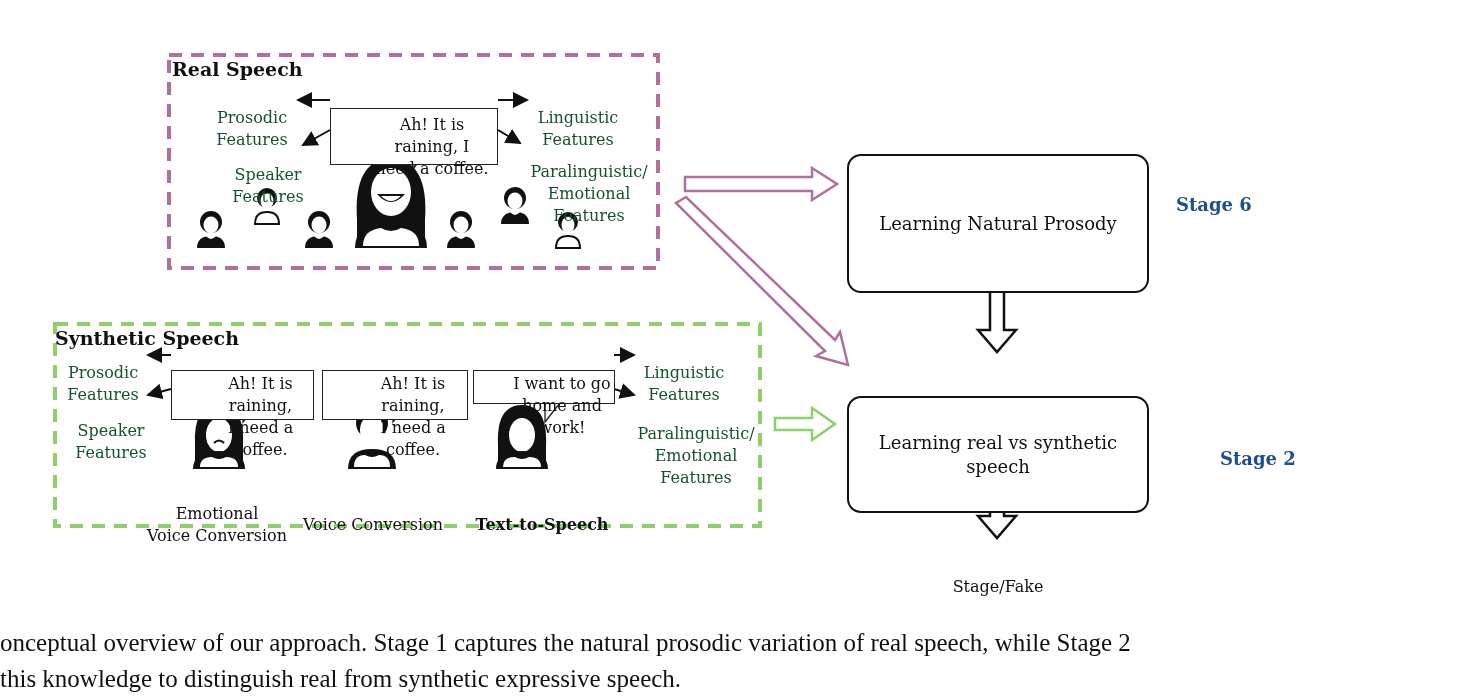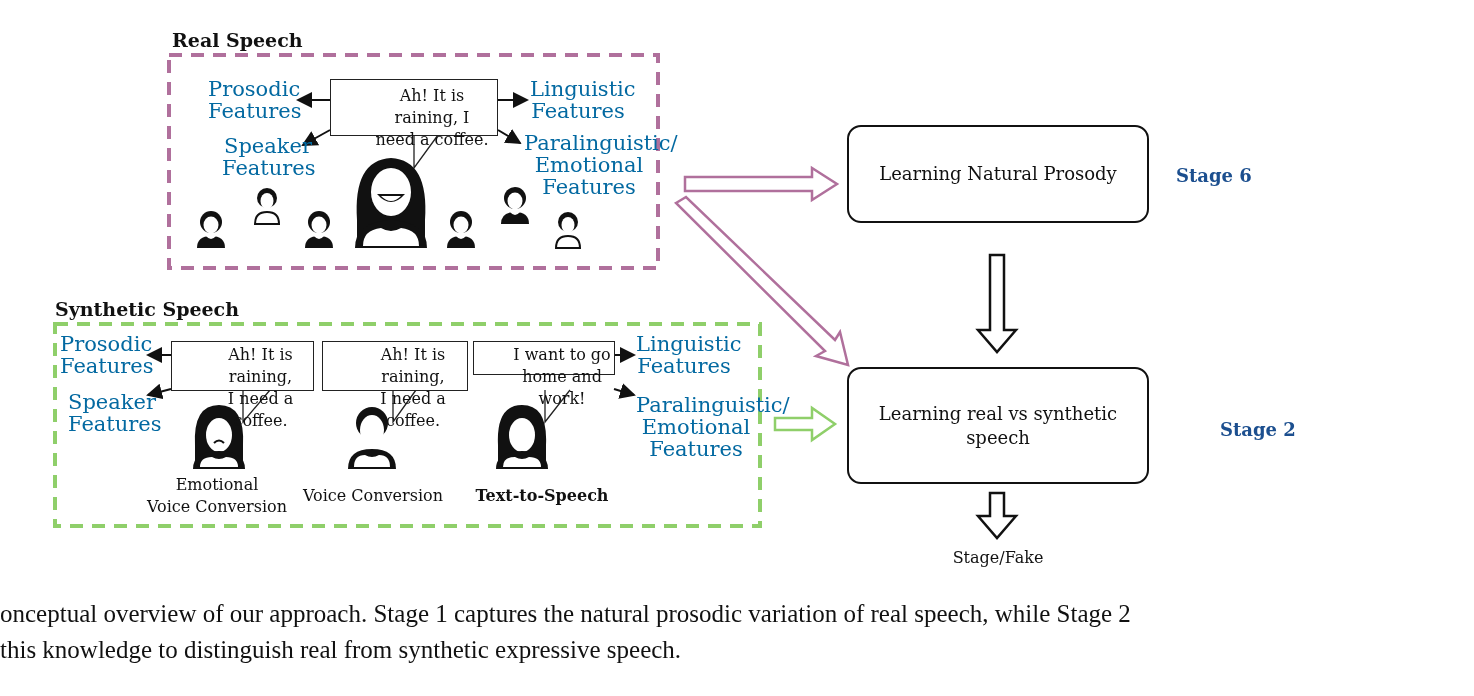--- a/index.html
+++ b/index.html
@@ -1,19 +1,19 @@
 <!DOCTYPE html>
 <html><head>
 <meta charset="utf-8">
 <style>
   html, body { margin: 0; padding: 0; background: #ffffff; }
   body { width: 1474px; height: 696px; position: relative; overflow: hidden; font-family: "DejaVu Serif", serif; color: #111; }
-  .abs { position: absolute; }
+  .abs { position: absolute; margin-top: 29px; }
   .section-title { font-family: "DejaVu Serif", serif; font-weight: bold; font-size: 19px; color: #111; white-space: nowrap; }
-  .feat { font-family: "DejaVu Serif", serif; font-size: 21px; color: #0369a1; text-align: center; line-height: 22px; white-space: pre-line; }
+  .feat { font-family: "DejaVu Serif", serif; font-size: 16px; color: #14532d; text-align: center; line-height: 22px; white-space: pre-line; }
   .bubble { background: #fff; border: 1.3px solid #222; font-family: "DejaVu Serif", serif; font-size: 16px; text-align: center; line-height: 22px; white-space: pre-line; box-sizing: border-box; padding-left: 36px; }
   .caption-label { font-family: "DejaVu Serif", serif; font-size: 16px; text-align: center; line-height: 22px; white-space: pre-line; }
   .stage-box { border: 2.5px solid #111; border-radius: 14px; box-sizing: border-box; display: flex; align-items: center; justify-content: center; text-align: center; font-family: "DejaVu Serif", serif; font-size: 18px; line-height: 24px; white-space: pre-line; background: #fff; }
   .stage-label { font-family: "DejaVu Serif", serif; font-weight: bold; font-size: 18px; color: #1c4f8f; white-space: nowrap; }
   .fig-caption { font-family: "Liberation Serif", serif; font-size: 25px; line-height: 36px; color: #111; white-space: nowrap; }
   svg.overlay { position: absolute; left: 0; top: 0; }
 </style>
 </head>
 <body>
 
@@ -127,21 +127,21 @@
 <div class="abs bubble" style="left:322px; top:341px; width:146px; height:50px; padding-top:2px;">Ah! It is raining,
 I need a coffee.</div>
 <div class="abs bubble" style="left:473px; top:341px; width:142px; height:34px; padding-top:2px;">I want to go
 home and work!</div>
 
 <div class="abs caption-label" style="left:140px; top:474px; width:154px;">Emotional
 Voice Conversion</div>
 <div class="abs caption-label" style="left:298px; top:485px; width:150px;">Voice Conversion</div>
 <div class="abs caption-label" style="left:472px; top:485px; width:140px;font-weight:bold;">Text-to-Speech</div>
 
-<div class="abs stage-box" style="left:847px; top:125px; width:302px; height:98px;">Learning Natural Prosody</div>
+<div class="abs stage-box" style="left:847px; top:125px; width:302px; height:139px;">Learning Natural Prosody</div>
 <div class="abs stage-label" style="left:1176px; top:165px;">Stage 6</div>
 <div class="abs stage-box" style="left:847px; top:367px; width:302px; height:117px;">Learning real vs synthetic
 speech</div>
 <div class="abs stage-label" style="left:1220px; top:419px;">Stage 2</div>
 <div class="abs caption-label" style="left:938px; top:547px; width:120px;">Stage/Fake</div>
 
 <div class="abs fig-caption" style="left:0px; top:596px;">onceptual overview of our approach. Stage 1 captures the natural prosodic variation of real speech, while Stage 2</div>
 <div class="abs fig-caption" style="left:0px; top:632px;"> this knowledge to distinguish real from synthetic expressive speech.</div>
 
 </body></html>

